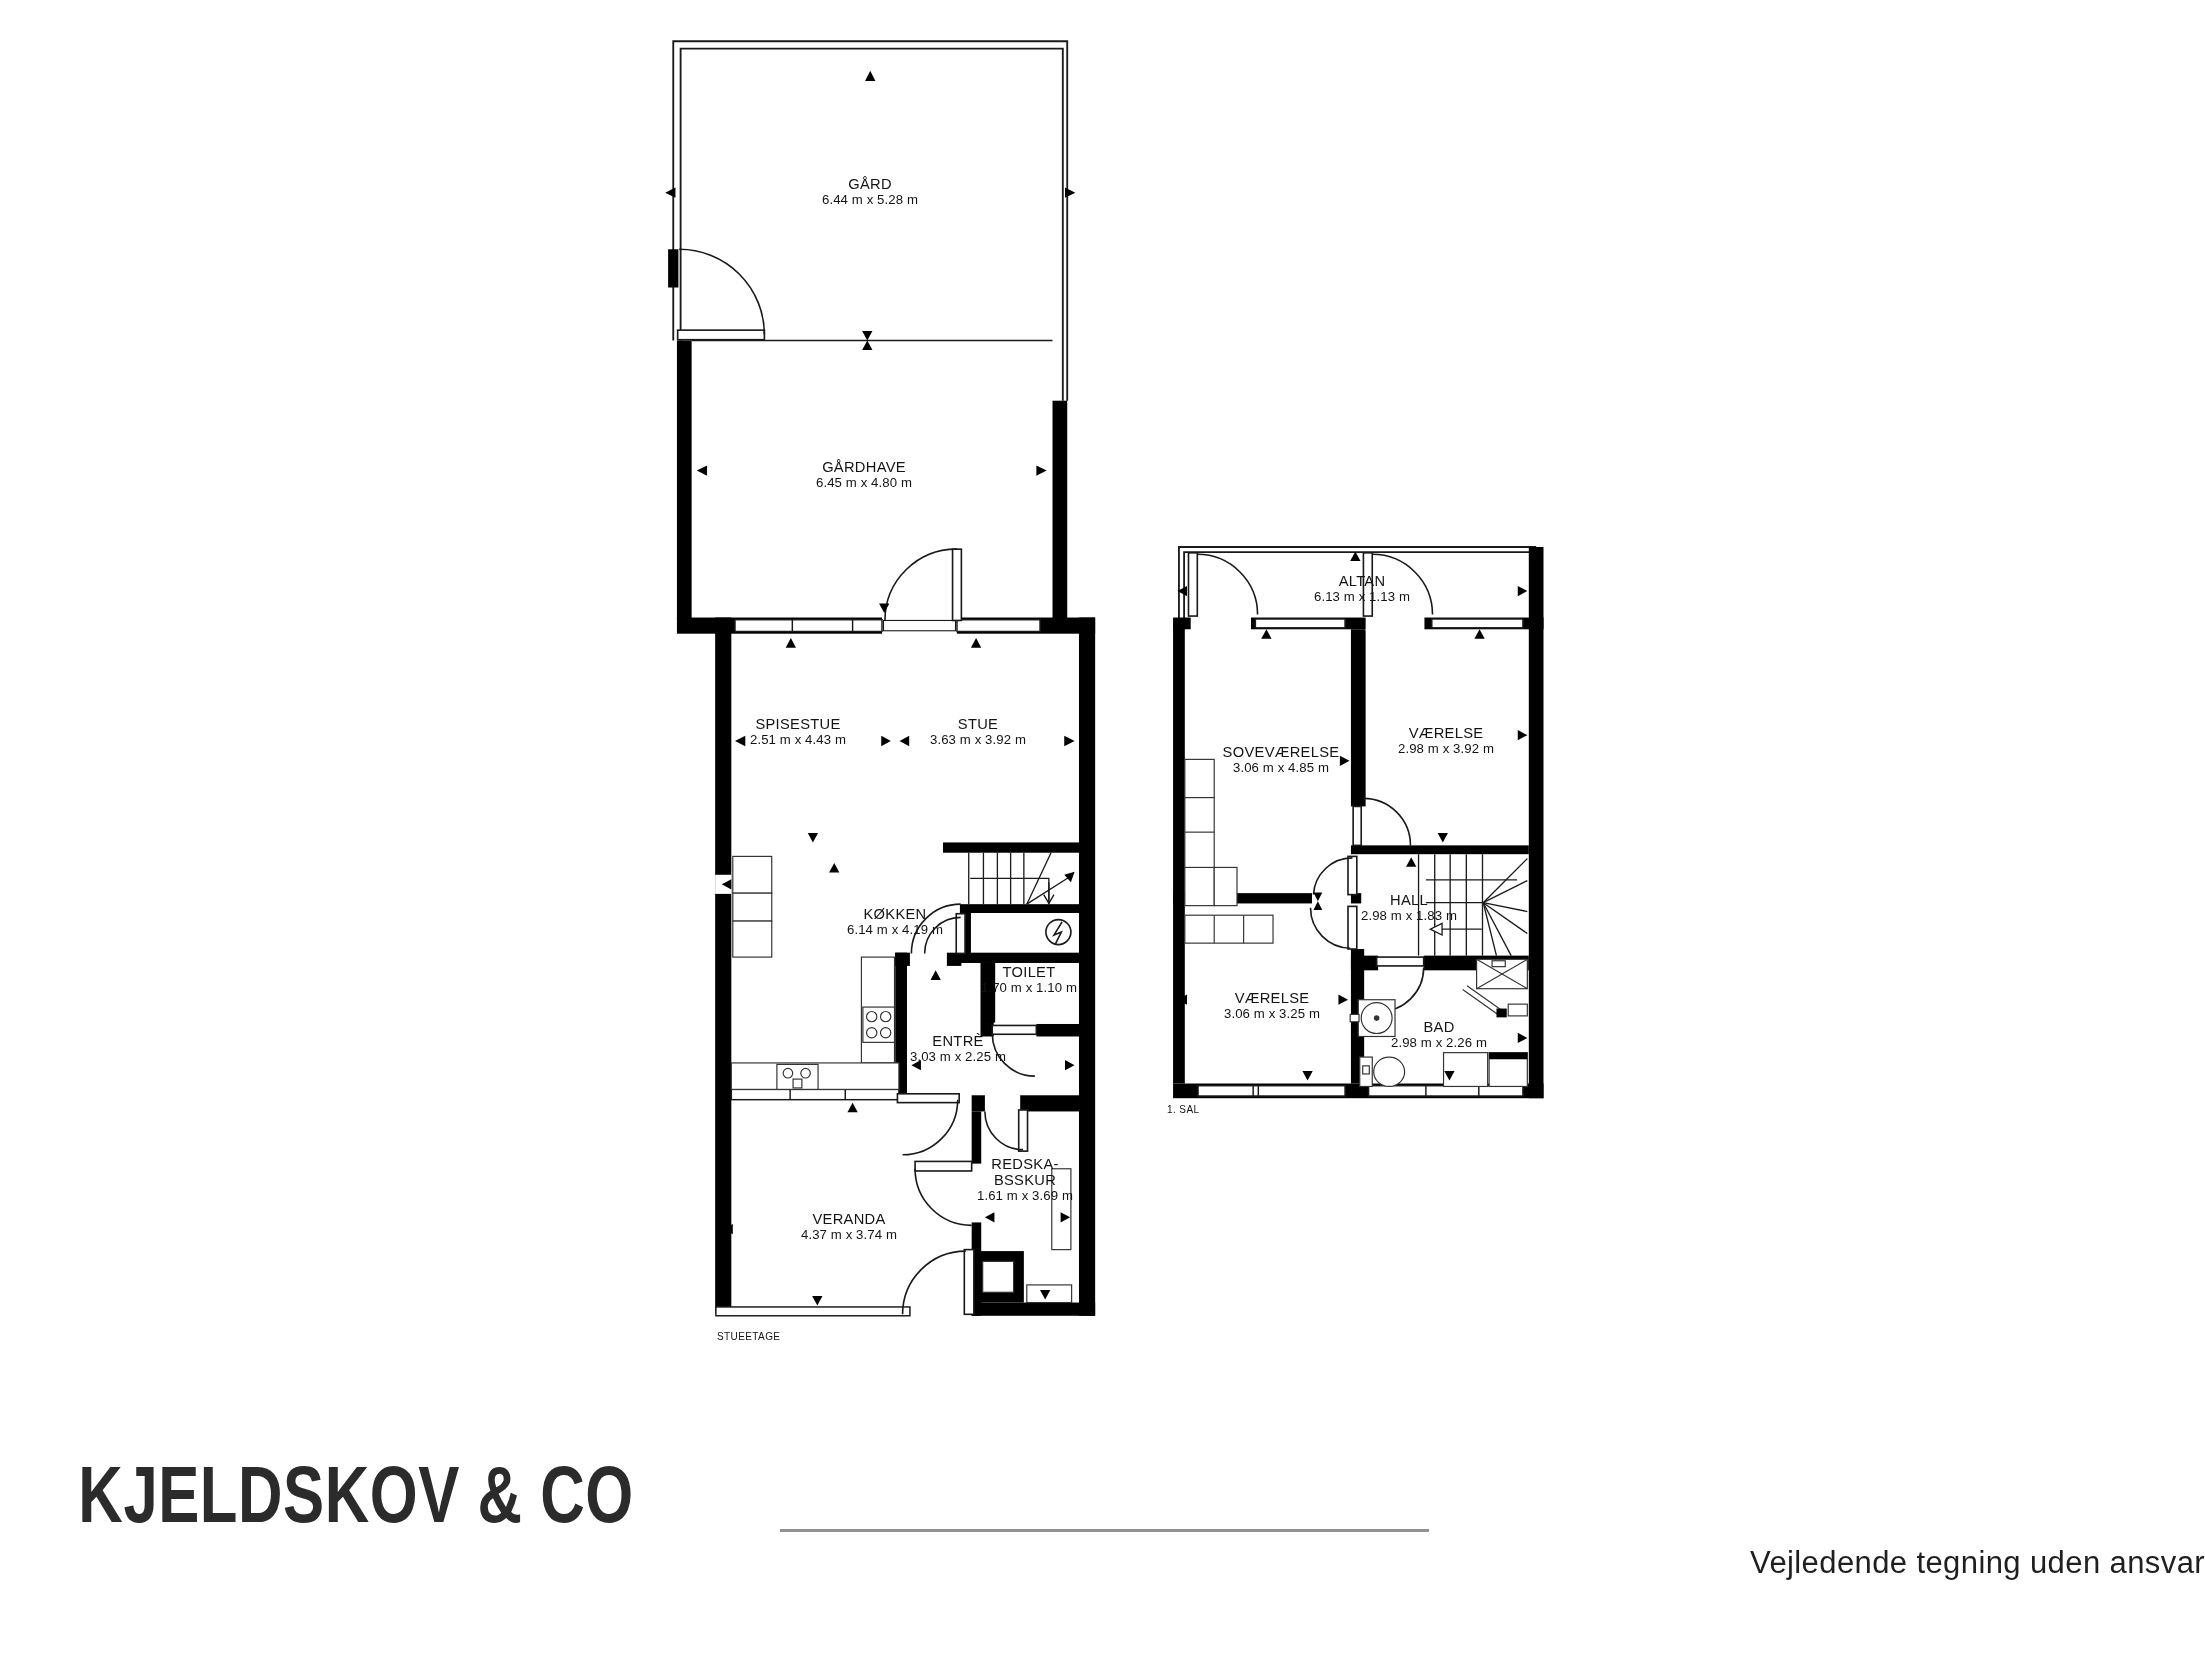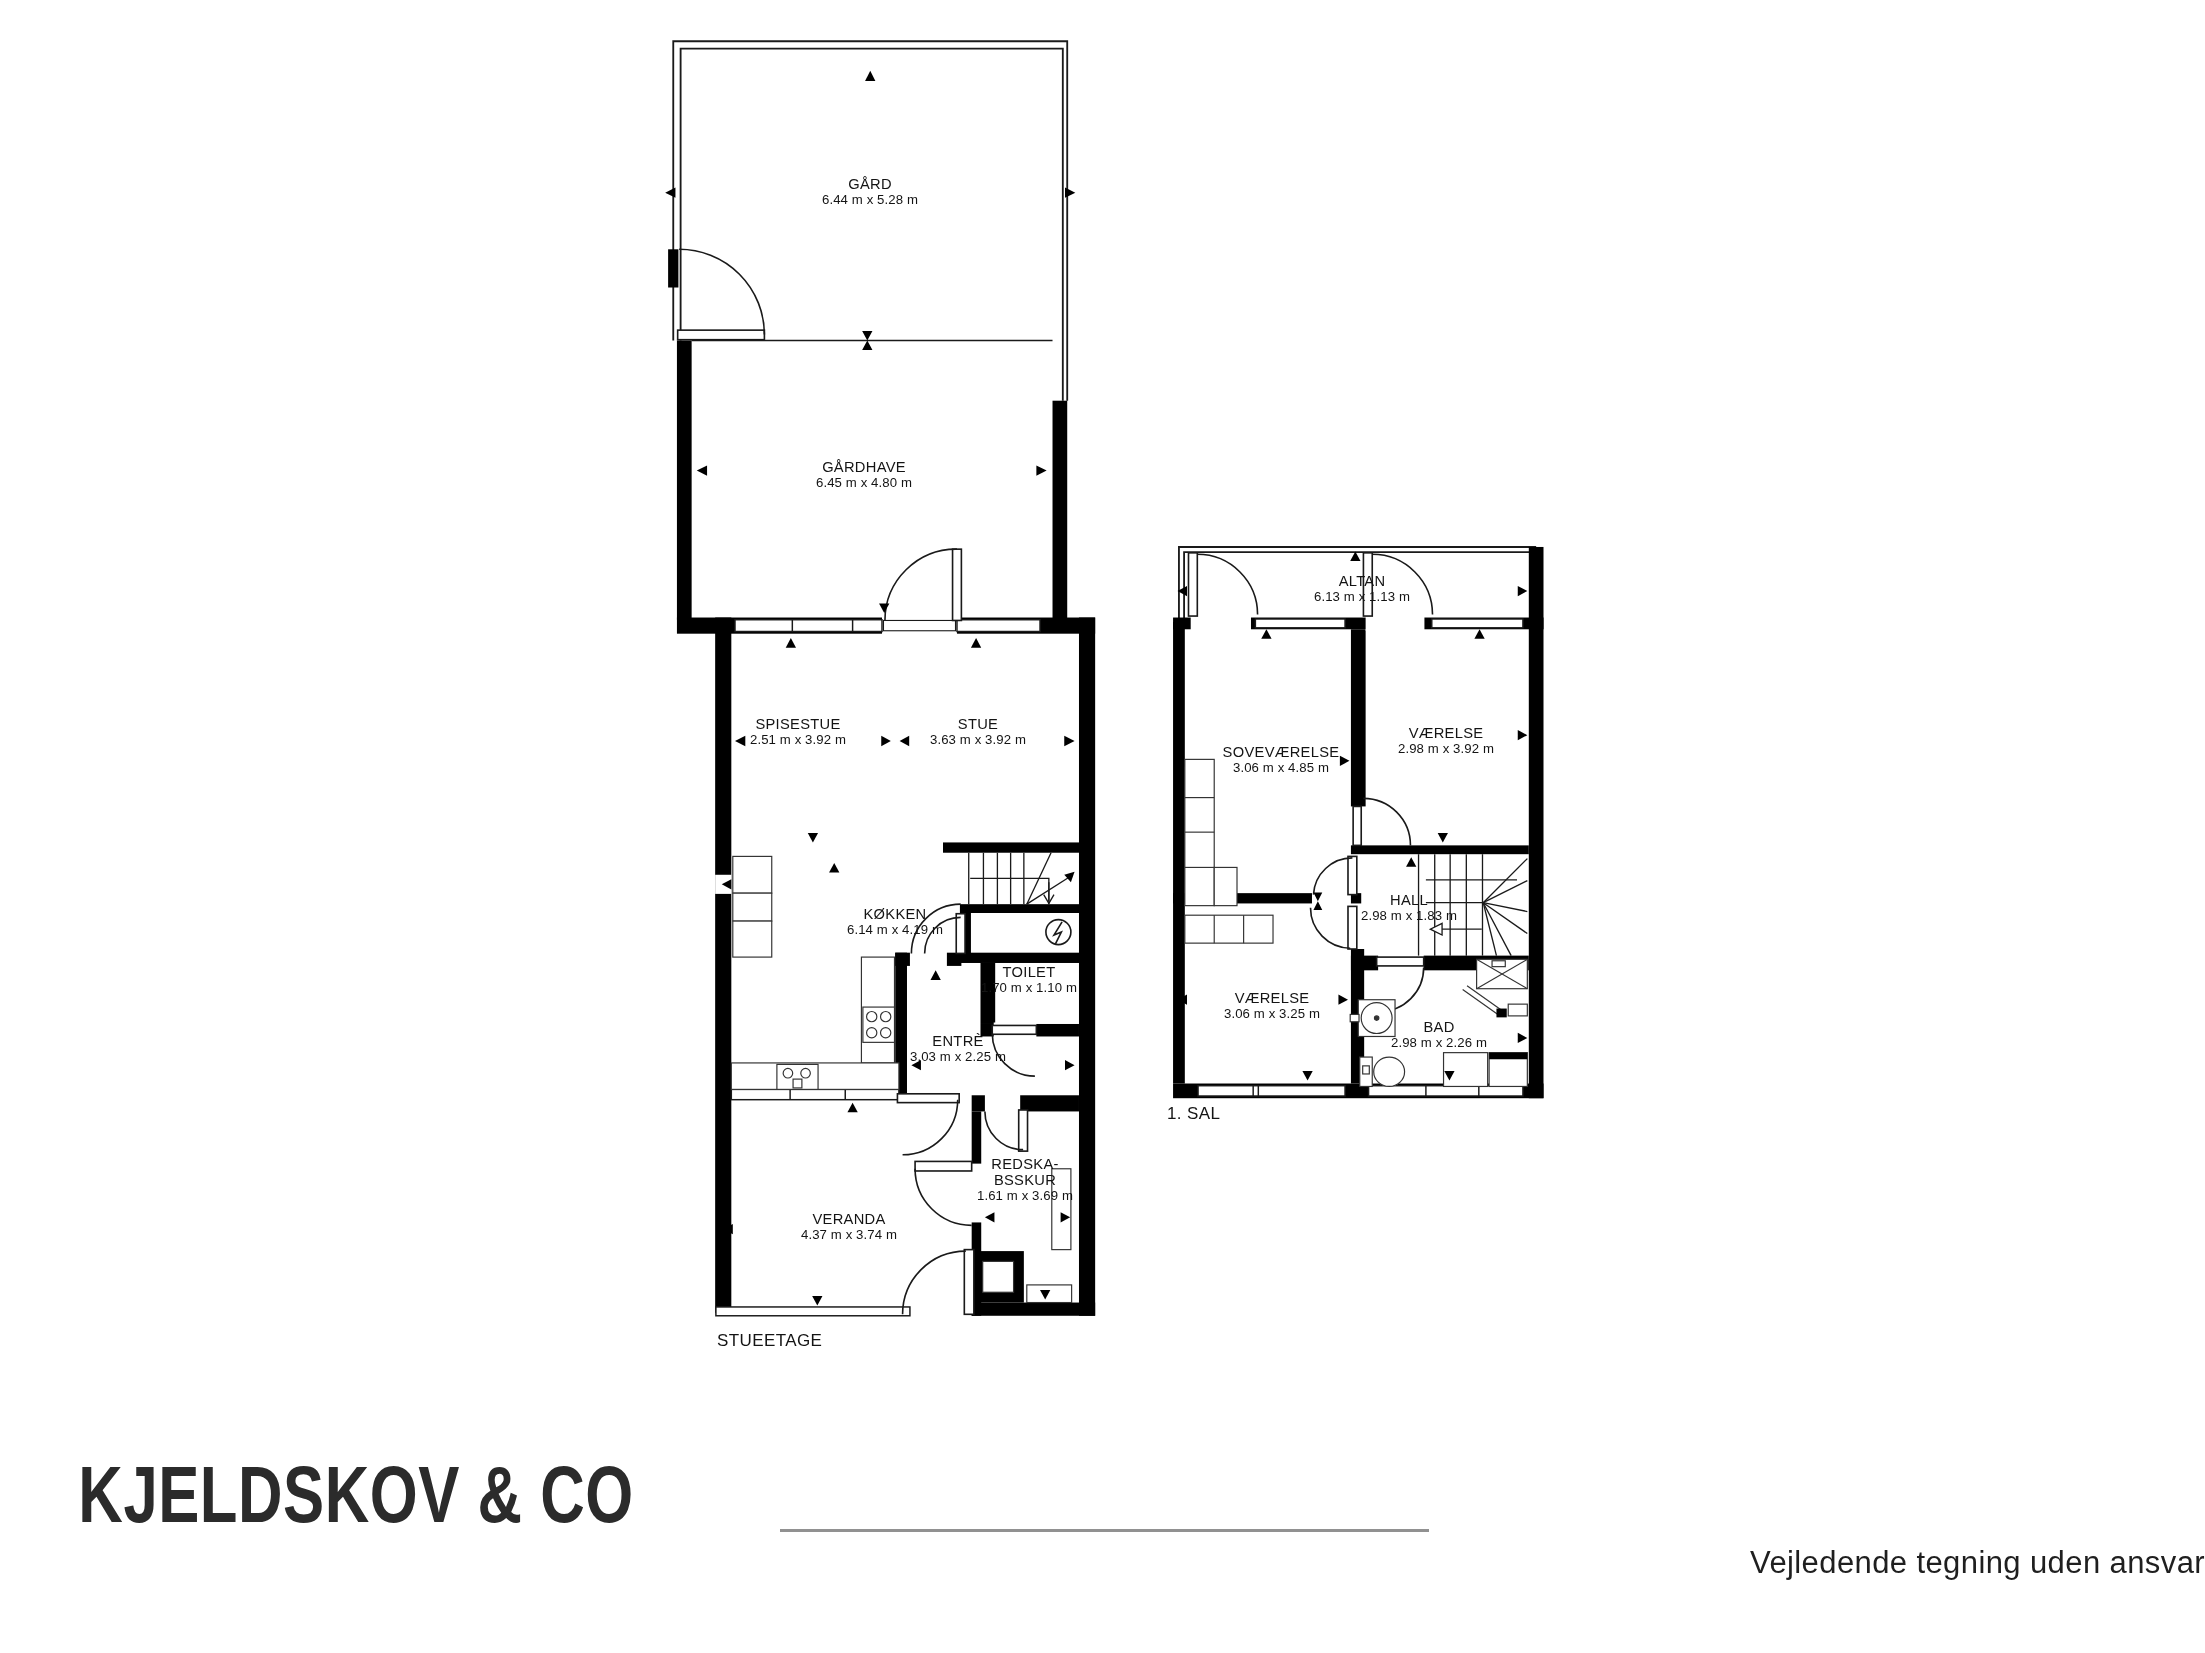--- a/index.html
+++ b/index.html
@@ -2,21 +2,21 @@
 <html style="font-size:11.8px"><head>
 <meta charset="utf-8">
 <style>
   html,body{margin:0;padding:0;background:#fff;}
   .page{position:relative;width:2205px;height:1654px;background:#ffffff;overflow:hidden;
         font-family:"Liberation Sans",sans-serif;color:#111;}
   .plan-svg{position:absolute;left:0;top:0;}
   .room-label{position:absolute;transform:translateX(-50%);text-align:center;color:#141414;white-space:nowrap;}
   .room-label .rn{display:block;font-size:14.7px;line-height:16px;letter-spacing:0.3px;text-align:center;}
   .room-label .rd{display:block;font-size:13.2px;line-height:16px;letter-spacing:0.1px;}
-  .floor-caption{position:absolute;font-size:17px;letter-spacing:0.4px;color:#141414;}
+  .floor-caption{position:absolute;font-size:10px;letter-spacing:0.4px;color:#141414;}
   .brand-wrap{position:absolute;left:0;width:2205px;top:1458px;}
   .brand{display:inline-block;font-weight:700;font-size:79px;line-height:74px;letter-spacing:0.7px;
          transform:scaleX(0.78);transform-origin:center;color:#2b2b2b;white-space:nowrap;}
   .brand-divider{position:absolute;left:780px;top:1529px;width:649px;height:2.9px;background:#919191;}
   .tagline{position:absolute;left:0;width:2205px;top:1545px;text-align:right;font-size:31px;
            letter-spacing:0.4px;color:#1f1f1f;}
 </style>
 </head>
 <body>
 
@@ -292,21 +292,21 @@
   <div class="room-label" style="left:870px;top:176px">
     <span class="rn">GÅRD</span>
     <span class="rd">6.44 m x 5.28 m</span>
   </div>
   <div class="room-label" style="left:864px;top:459px">
     <span class="rn">GÅRDHAVE</span>
     <span class="rd">6.45 m x 4.80 m</span>
   </div>
   <div class="room-label" style="left:798px;top:716px">
     <span class="rn">SPISESTUE</span>
-    <span class="rd">2.51 m x 3.92 m</span>
+    <span class="rd">2.51 m x 4.43 m</span>
   </div>
   <div class="room-label" style="left:978px;top:716px">
     <span class="rn">STUE</span>
     <span class="rd">3.63 m x 3.92 m</span>
   </div>
   <div class="room-label" style="left:895px;top:906px">
     <span class="rn">KØKKEN</span>
     <span class="rd">6.14 m x 4.19 m</span>
   </div>
   <div class="room-label" style="left:1029px;top:964px">

